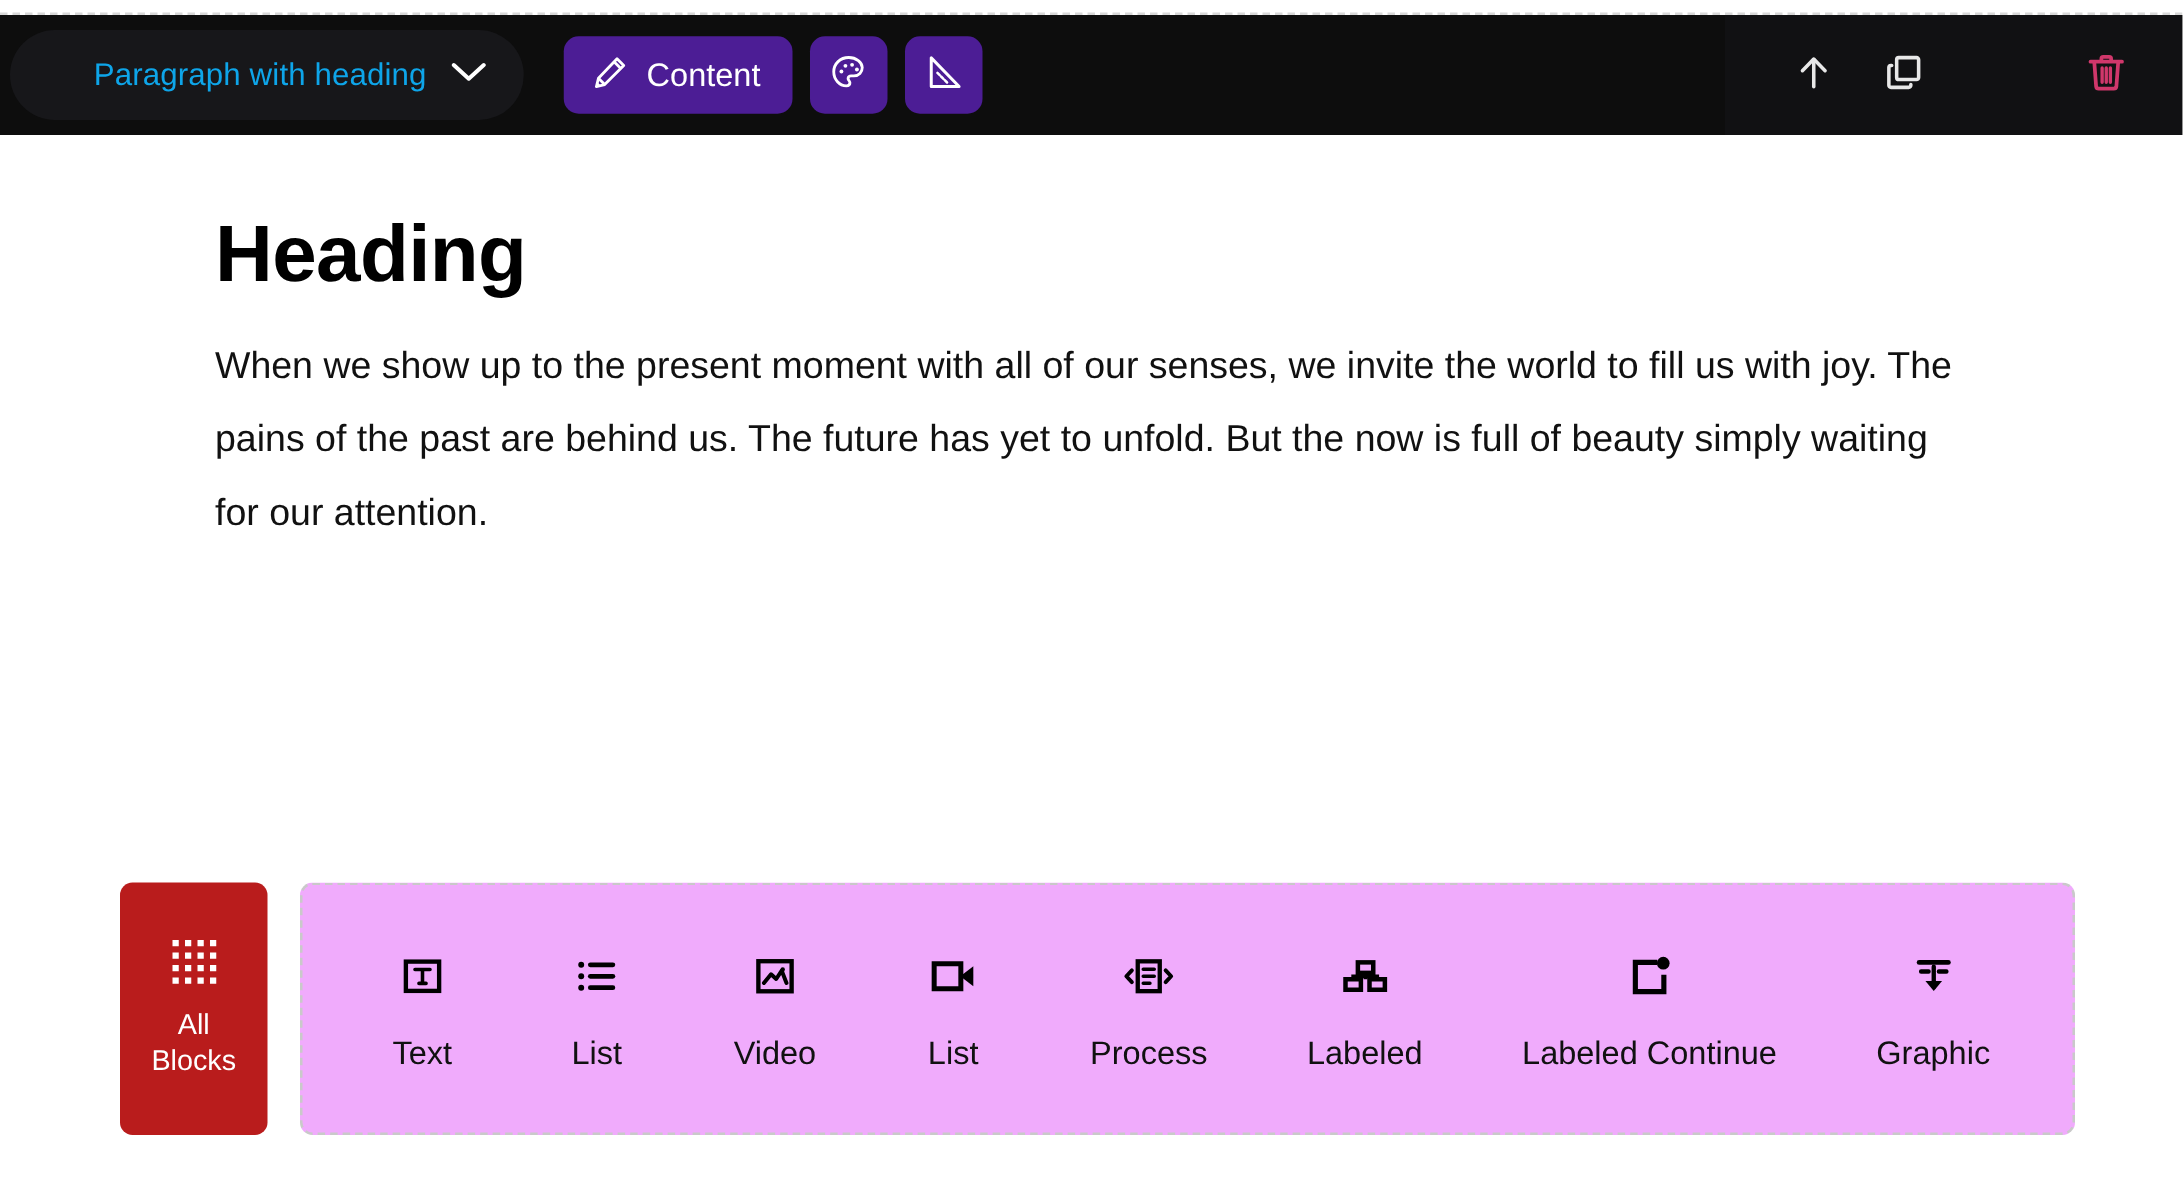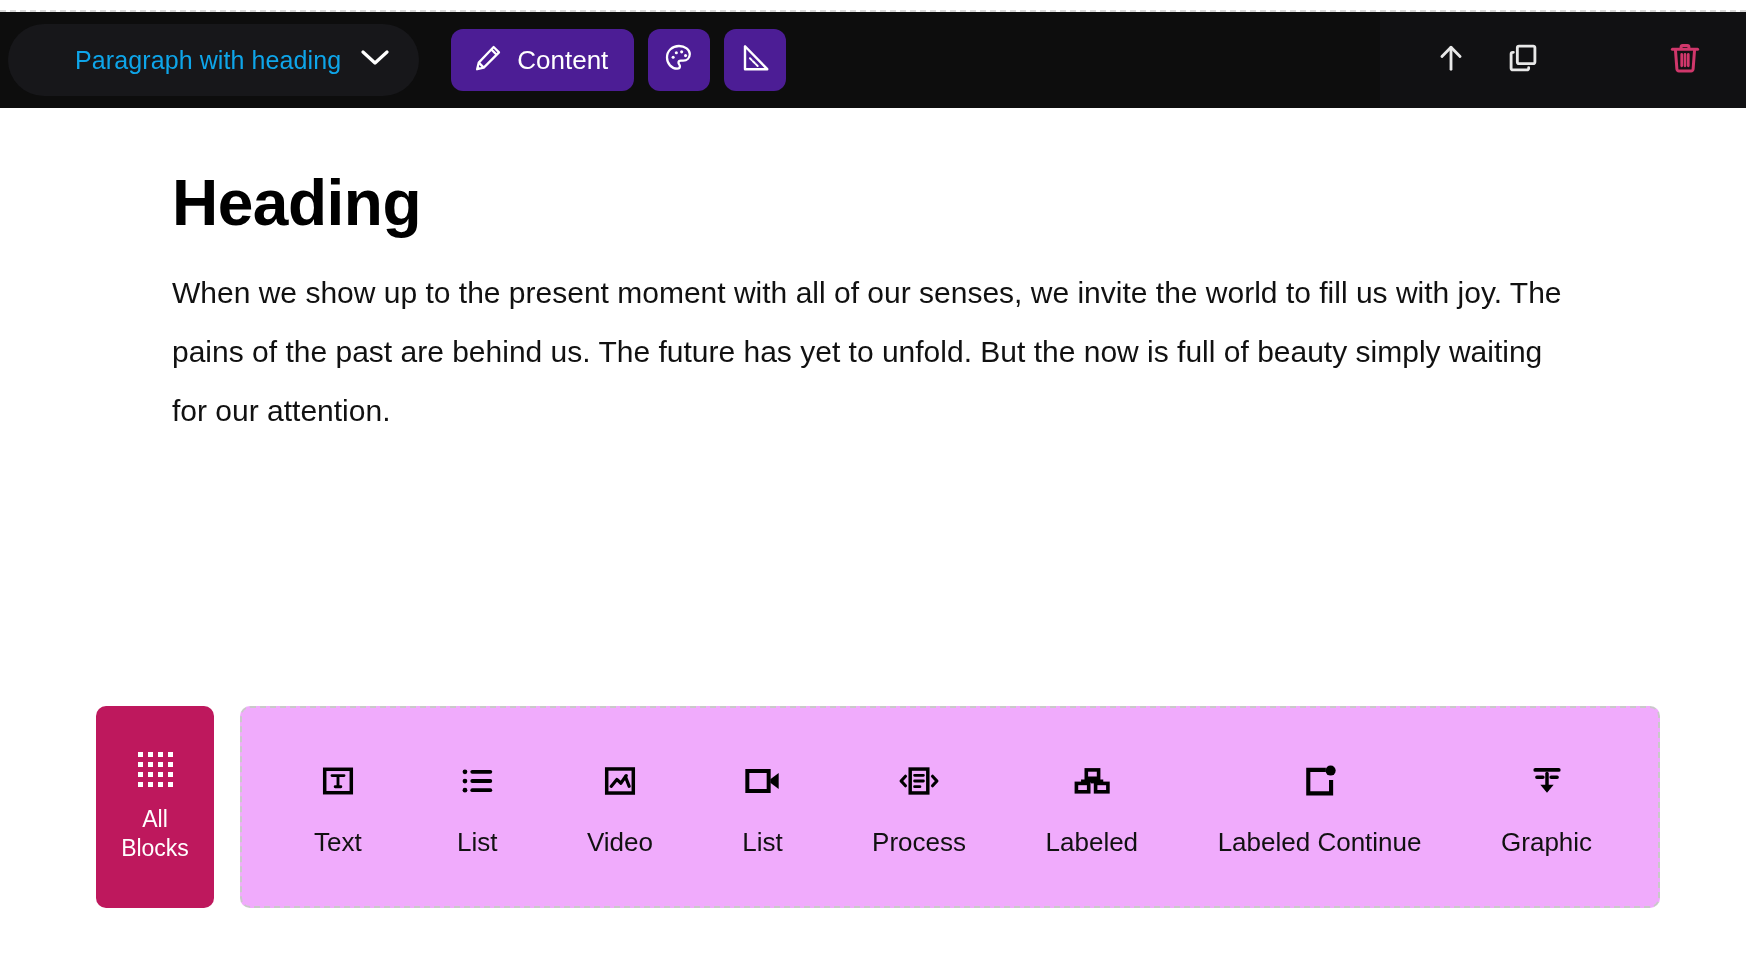--- a/index.html
+++ b/index.html
@@ -161,21 +161,21 @@
     top: 598px;
     left: 96px;
     display: flex;
     align-items: stretch;
     gap: 26px;
   }
 
   .all-blocks-btn {
     width: 118px;
     height: 202px;
-    background: #be185d;
+    background: #b91c1c;
     border-radius: 10px;
     display: flex;
     flex-direction: column;
     align-items: center;
     justify-content: center;
     gap: 18px;
     cursor: pointer;
     user-select: none;
     flex: 0 0 auto;
   }

